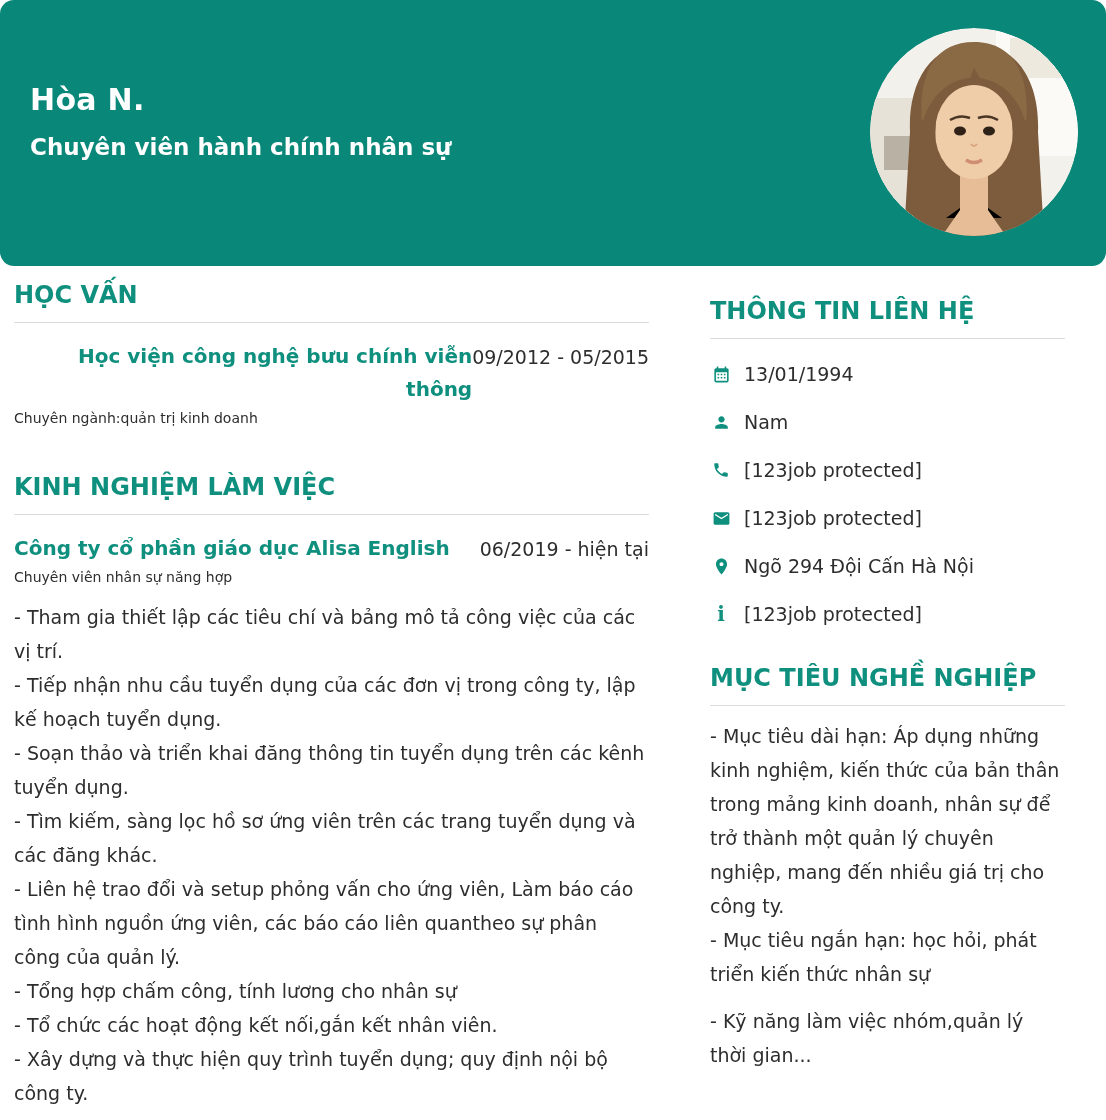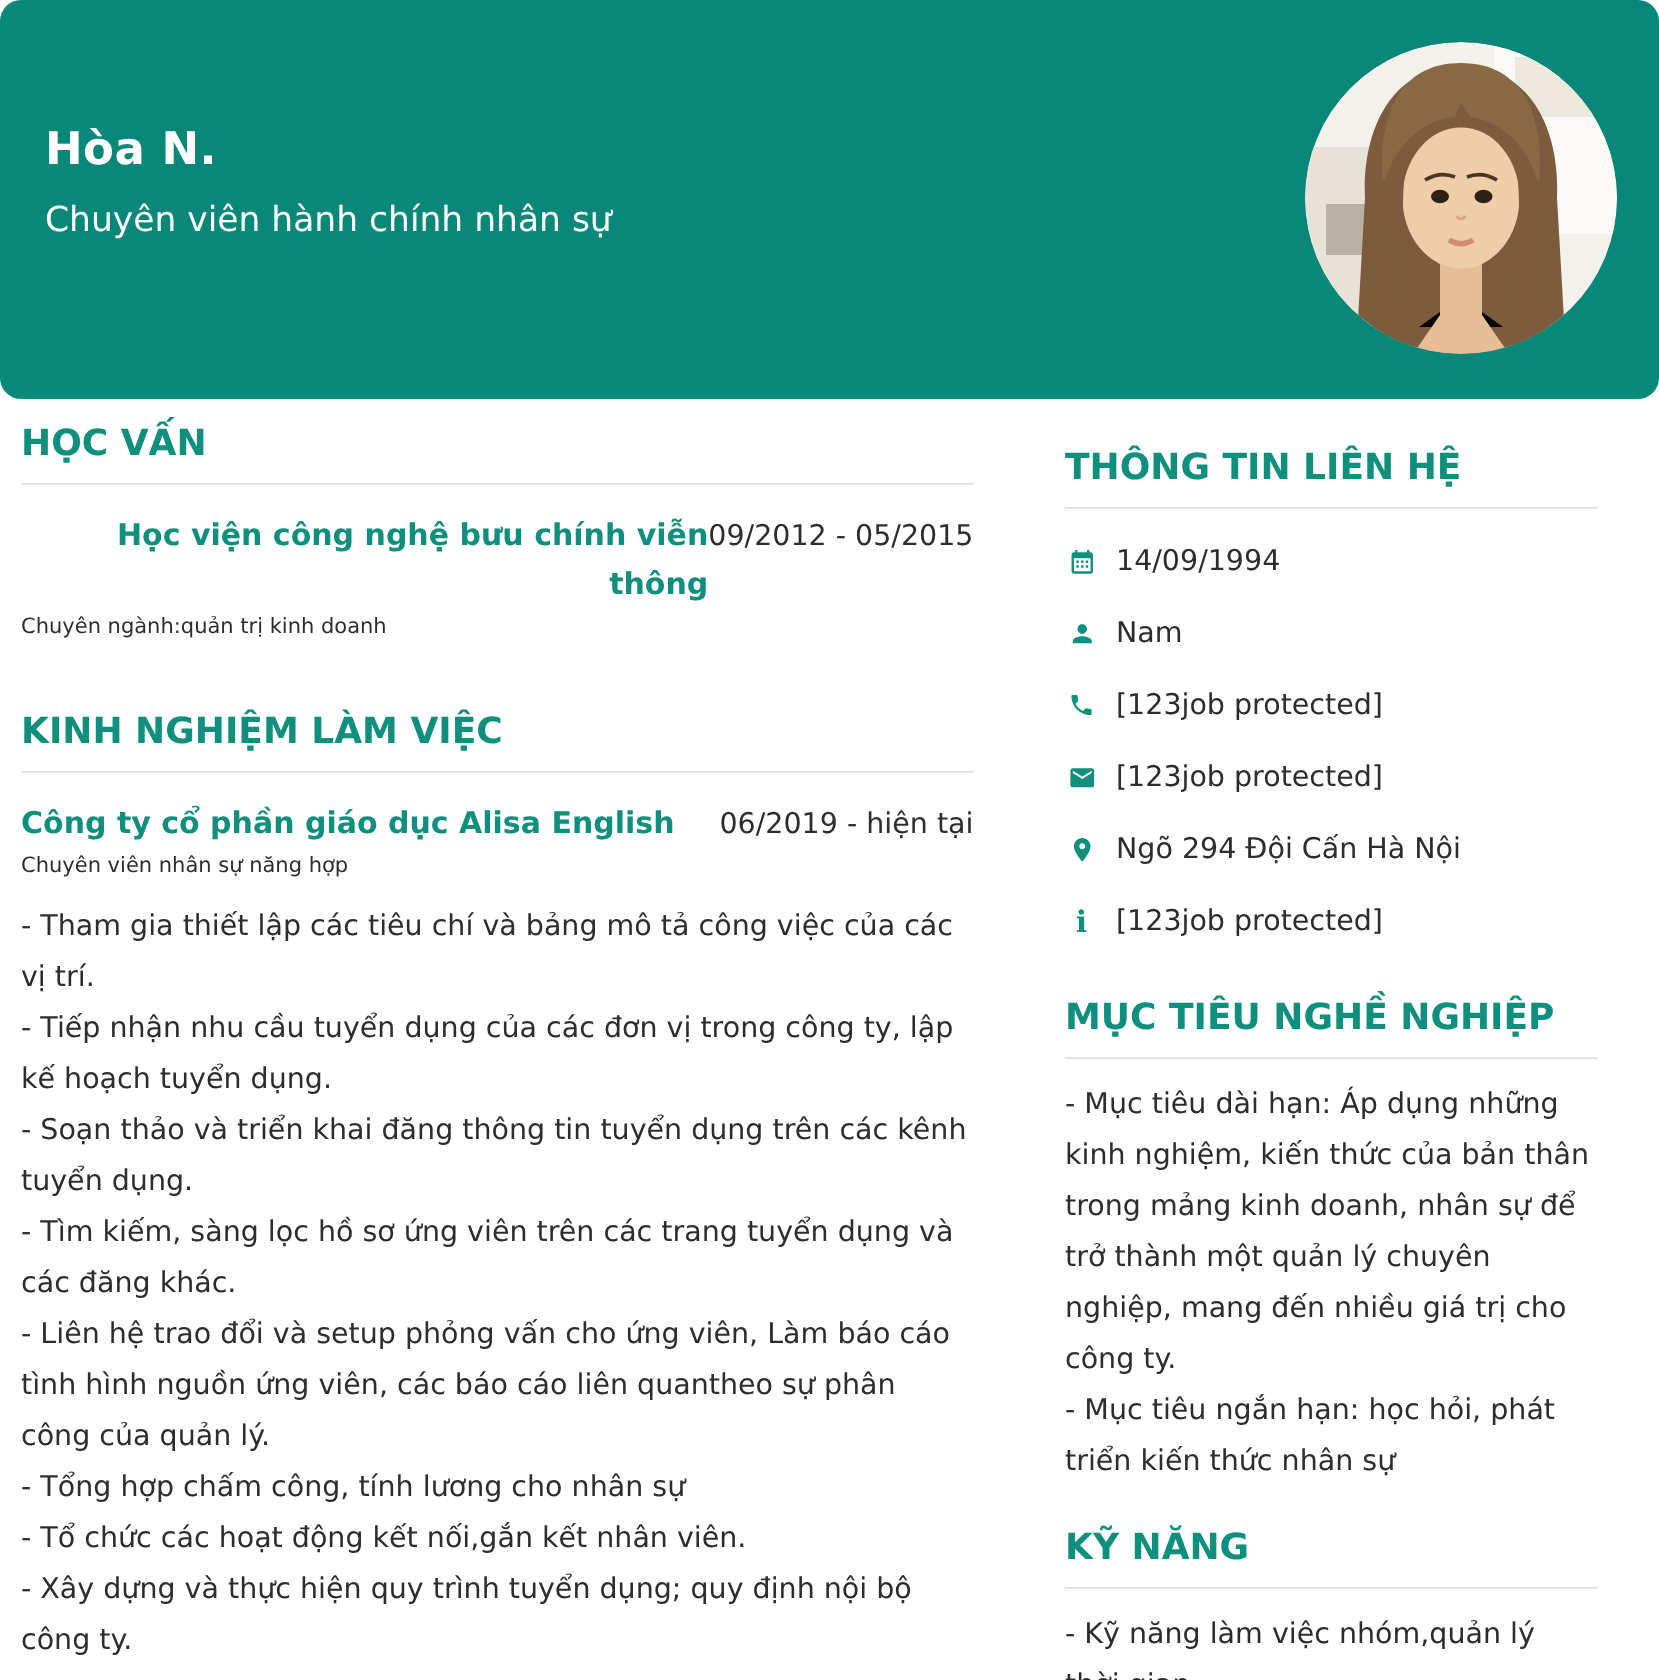--- a/index.html
+++ b/index.html
@@ -7,21 +7,21 @@
   .page {
     width: 1106px; height: 1120px; position: relative; overflow: hidden;
     background: #ffffff;
     font-family: "DejaVu Sans", "Liberation Sans", sans-serif;
     color: #2d2d2d;
   }
   
   .header { height: 266px; background: #098879; position: relative; border-radius: 14px; }
   .header-info { position: absolute; left: 30px; top: 82px; }
   .name { color: #ffffff; font-size: 30px; font-weight: bold; letter-spacing: .3px; }
-  .job-title { color: #ffffff; font-size: 23px; font-weight: 400; margin-top: 17px; }
+  .job-title { color: #ffffff; font-size: 23px; font-weight: 700; margin-top: 17px; }
   .avatar { position: absolute; top: 28px; right: 28px; width: 208px; height: 208px;
             border-radius: 50%; overflow: hidden; }
   .avatar svg { display:block; }
   
   .main { display: flex; align-items: flex-start; }
   .left-col  { width: 635px; margin-left: 14px; }
   .right-col { width: 355px; margin-left: 61px; }
   .sec-title {
     color: #0f8f7e; font-size: 24px; font-weight: bold;
     padding-bottom: 13px; border-bottom: 1px solid #dcdcdc;
@@ -126,21 +126,21 @@
     <div class="right-col">
 
       <div class="sec-title sec-first">THÔNG TIN LIÊN HỆ</div>
       <div class="contact-list">
         <div class="contact-row">
           <span class="contact-icon">
             <svg viewBox="0 0 24 24" width="19" height="19">
                 <path d="M19 4h-1V2h-2v2H8V2H6v2H5c-1.1 0-2 .9-2 2v14c0 1.1.9 2 2 2h14c1.1 0 2-.9 2-2V6c0-1.1-.9-2-2-2zm0 16H5V9h14v11zM7 11h2v2H7zm4 0h2v2h-2zm4 0h2v2h-2zM7 15h2v2H7zm4 0h2v2h-2zm4 0h2v2h-2z"></path>
               </svg>
           </span>
-          <span class="contact-value">14/09/1994</span>
+          <span class="contact-value">13/01/1994</span>
         </div>
         <div class="contact-row">
           <span class="contact-icon">
             <svg viewBox="0 0 24 24" width="19" height="19">
                 <path d="M12 12c2.21 0 4-1.79 4-4s-1.79-4-4-4-4 1.79-4 4 1.79 4 4 4zm0 2c-2.67 0-8 1.34-8 4v2h16v-2c0-2.66-5.33-4-8-4z"></path>
               </svg>
           </span>
           <span class="contact-value">Nam</span>
         </div>
         <div class="contact-row">
@@ -174,18 +174,17 @@
           <span class="contact-value">[123job protected]</span>
         </div>
       </div>
 
       <div class="sec-title sec-next">MỤC TIÊU NGHỀ NGHIỆP</div>
       <div class="para">
         <div>- Mục tiêu dài hạn: Áp dụng những kinh nghiệm, kiến thức  của bản thân trong mảng kinh doanh, nhân sự  để trở thành một quản lý chuyên nghiệp, mang đến nhiều giá trị cho công ty.</div>
         <div>- Mục tiêu ngắn hạn: học hỏi, phát triển kiến thức nhân sự</div>
       </div>
 
-      <div class="sec-title sec-next">KỸ NĂNG</div>
       <div class="para">- Kỹ năng làm việc nhóm,quản lý thời gian...</div>
 
     </div>
   </div>
 </div>
 
 </body></html>

